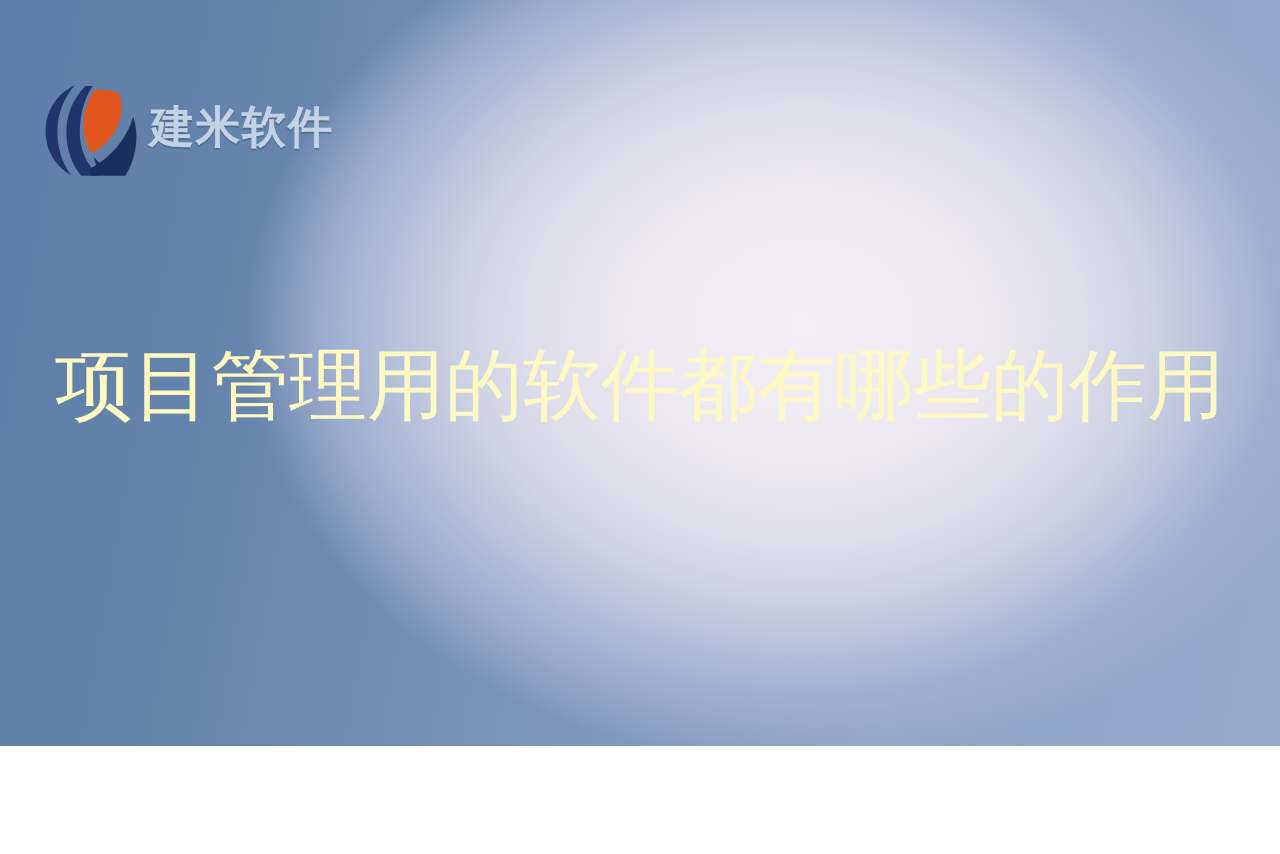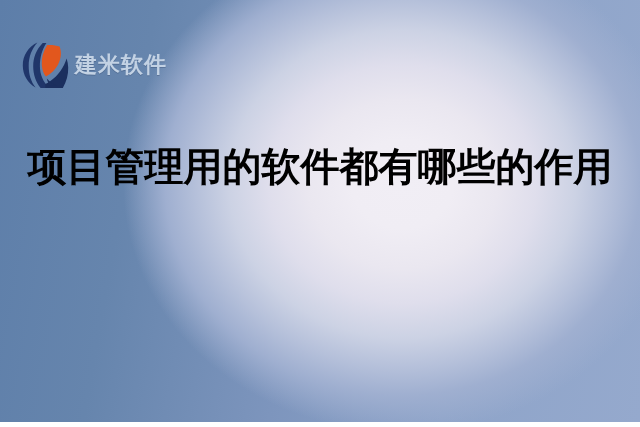--- a/index.html
+++ b/index.html
@@ -5,21 +5,21 @@
 <style>
   html, body {
     margin: 0;
     padding: 0;
     background: #ffffff;
   }
 
   #banner {
     position: relative;
     width: 640px;
-    height: 422px;
+    height: 373px;
     overflow: hidden;
     font-family: "Liberation Sans", sans-serif;
     
     background-color: #6280ab;
   }
 
   
   #banner .bg-linear {
     position: absolute;
     inset: 0;
@@ -76,27 +76,27 @@
     line-height: 1;
     white-space: nowrap;
     text-shadow: 0 1px 0 rgba(30,48,80,.25);
   }
 
   
   #banner .headline {
     position: absolute;
     left: 0;
     right: 0;
-    top: 140px;
+    top: 168px;
     text-align: center;
     font-family: "DejaVu Serif", "Liberation Serif", serif;
     font-size: 39px;
     line-height: 52px;
-    font-weight: 700;
-    color: #000000;
+    font-weight: 400;
+    color: #fef9c3;
     letter-spacing: 0px;
     white-space: nowrap;
   }
 </style>
 </head>
 <body>
 
 <div id="banner">
 
   <div class="bg-linear"></div>

